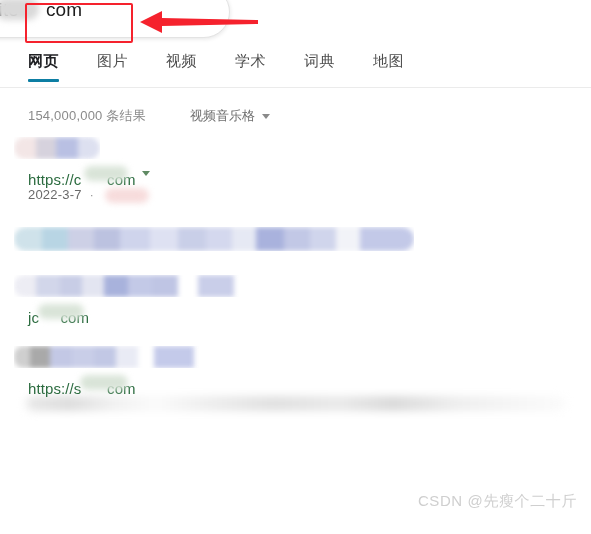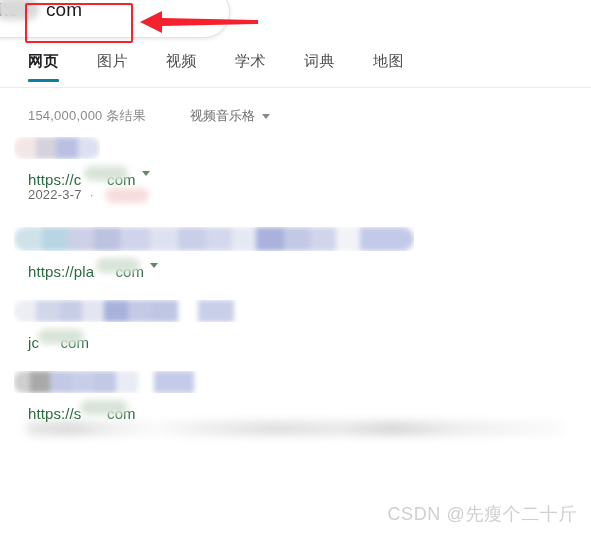--- a/index.html
+++ b/index.html
@@ -245,22 +245,22 @@
   .bar-blur {
     position: absolute;
     border-radius: 10px;
     filter: blur(4px);
   }
 
   
   .watermark {
     position: absolute;
     right: 14px;
-    bottom: 8px;
-    font-size: 18px;
+    bottom: 23px;
+    font-size: 15px;
     color: #cfcfcf;
     letter-spacing: .6px;
     white-space: nowrap;
   }
 </style>
 </head>
 <body>
 
 <div class="header">
 
@@ -346,27 +346,20 @@
         <i style="width:28px;background:#c9cfe8;"></i>
         <i style="width:26px;background:#d4d8ee;"></i>
         <i style="width:24px;background:#e6e9f4;"></i>
         <i style="width:28px;background:#a9b2dd;"></i>
         <i style="width:26px;background:#c2c8e6;"></i>
         <i style="width:26px;background:#d0d5ec;"></i>
         <i style="width:24px;background:#f2f3f8;"></i>
         <i style="width:54px;background:#c3c9e8;"></i>
       </div>
     </div>
-    <div class="result-url-line">
-      <span class="url-text">https://pla</span>
-      <span class="url-text">&nbsp;&nbsp;&nbsp;&nbsp;&nbsp;</span>
-      <span class="url-text">com</span>
-      <span class="url-caret"></span>
-      <span class="url-blur" style="left:68px;top:3px;width:44px;height:15px;"></span>
-    </div>
   </div>
 
   <div class="result" style="margin-bottom:24px;">
     <div class="result-title" style="margin-left:-14px;width:240px;">
       <div class="mosaic" style="width:240px;border-radius:10px;">
         <i style="width:22px;background:#ededf4;"></i>
         <i style="width:24px;background:#d2d6ea;"></i>
         <i style="width:22px;background:#c8cde6;"></i>
         <i style="width:22px;background:#e3e5f1;"></i>
         <i style="width:24px;background:#a8b2dc;"></i>

